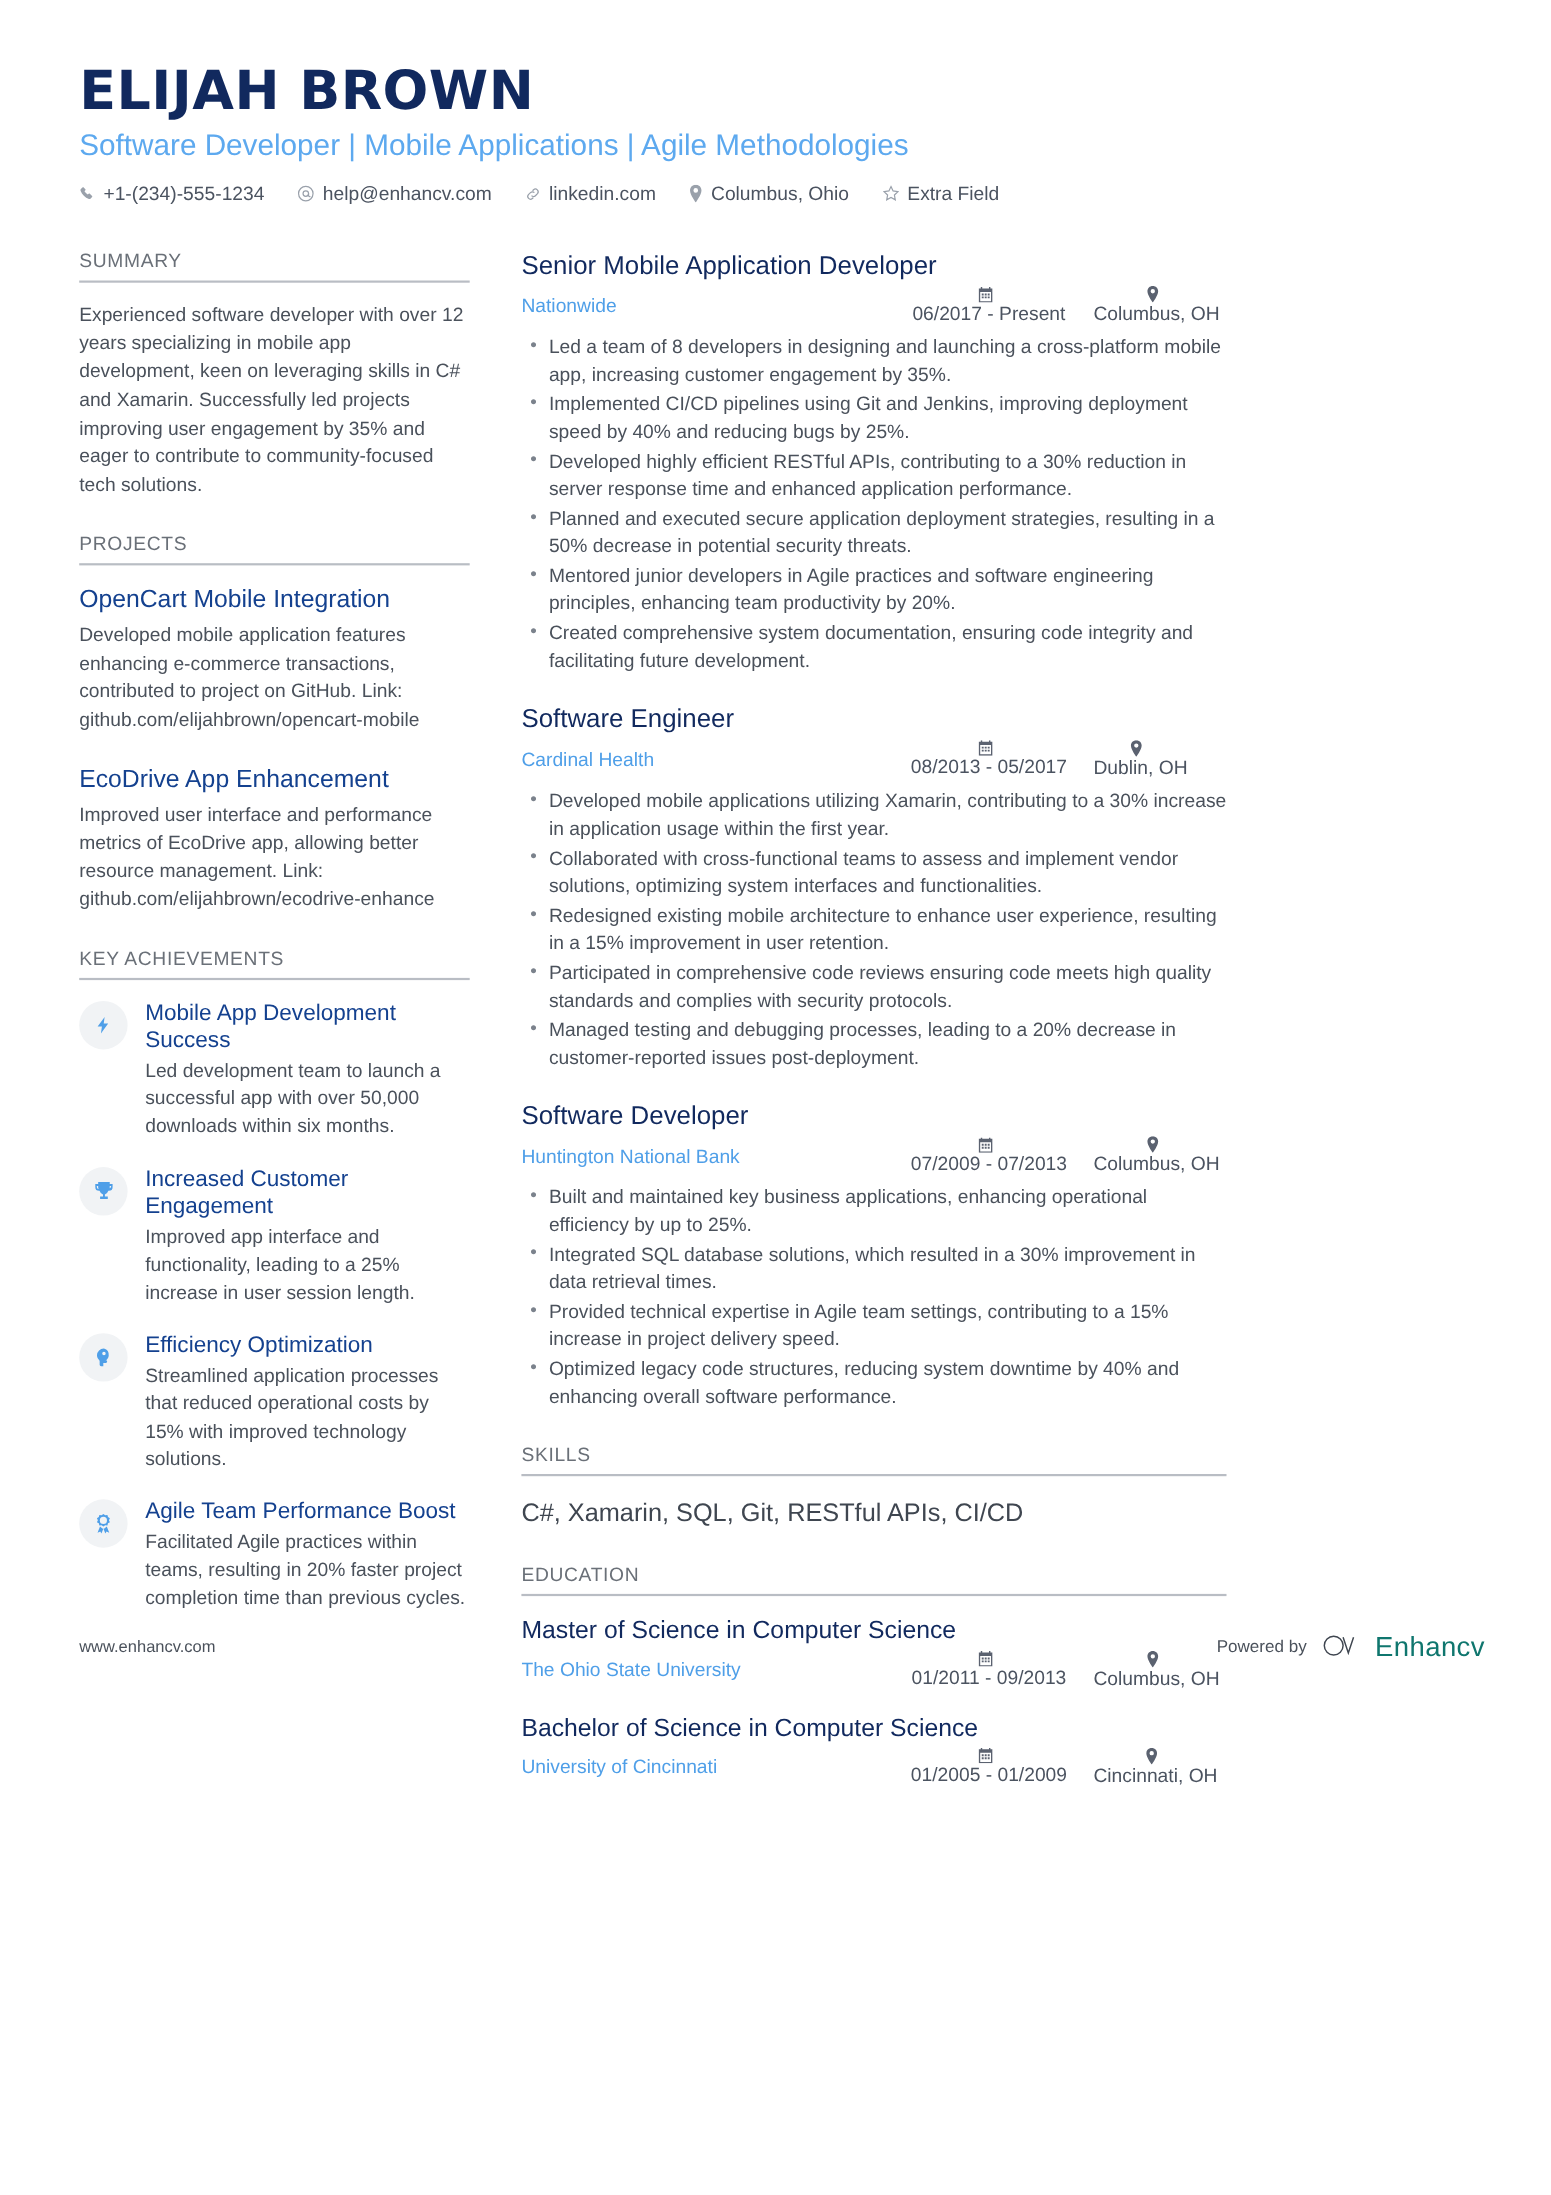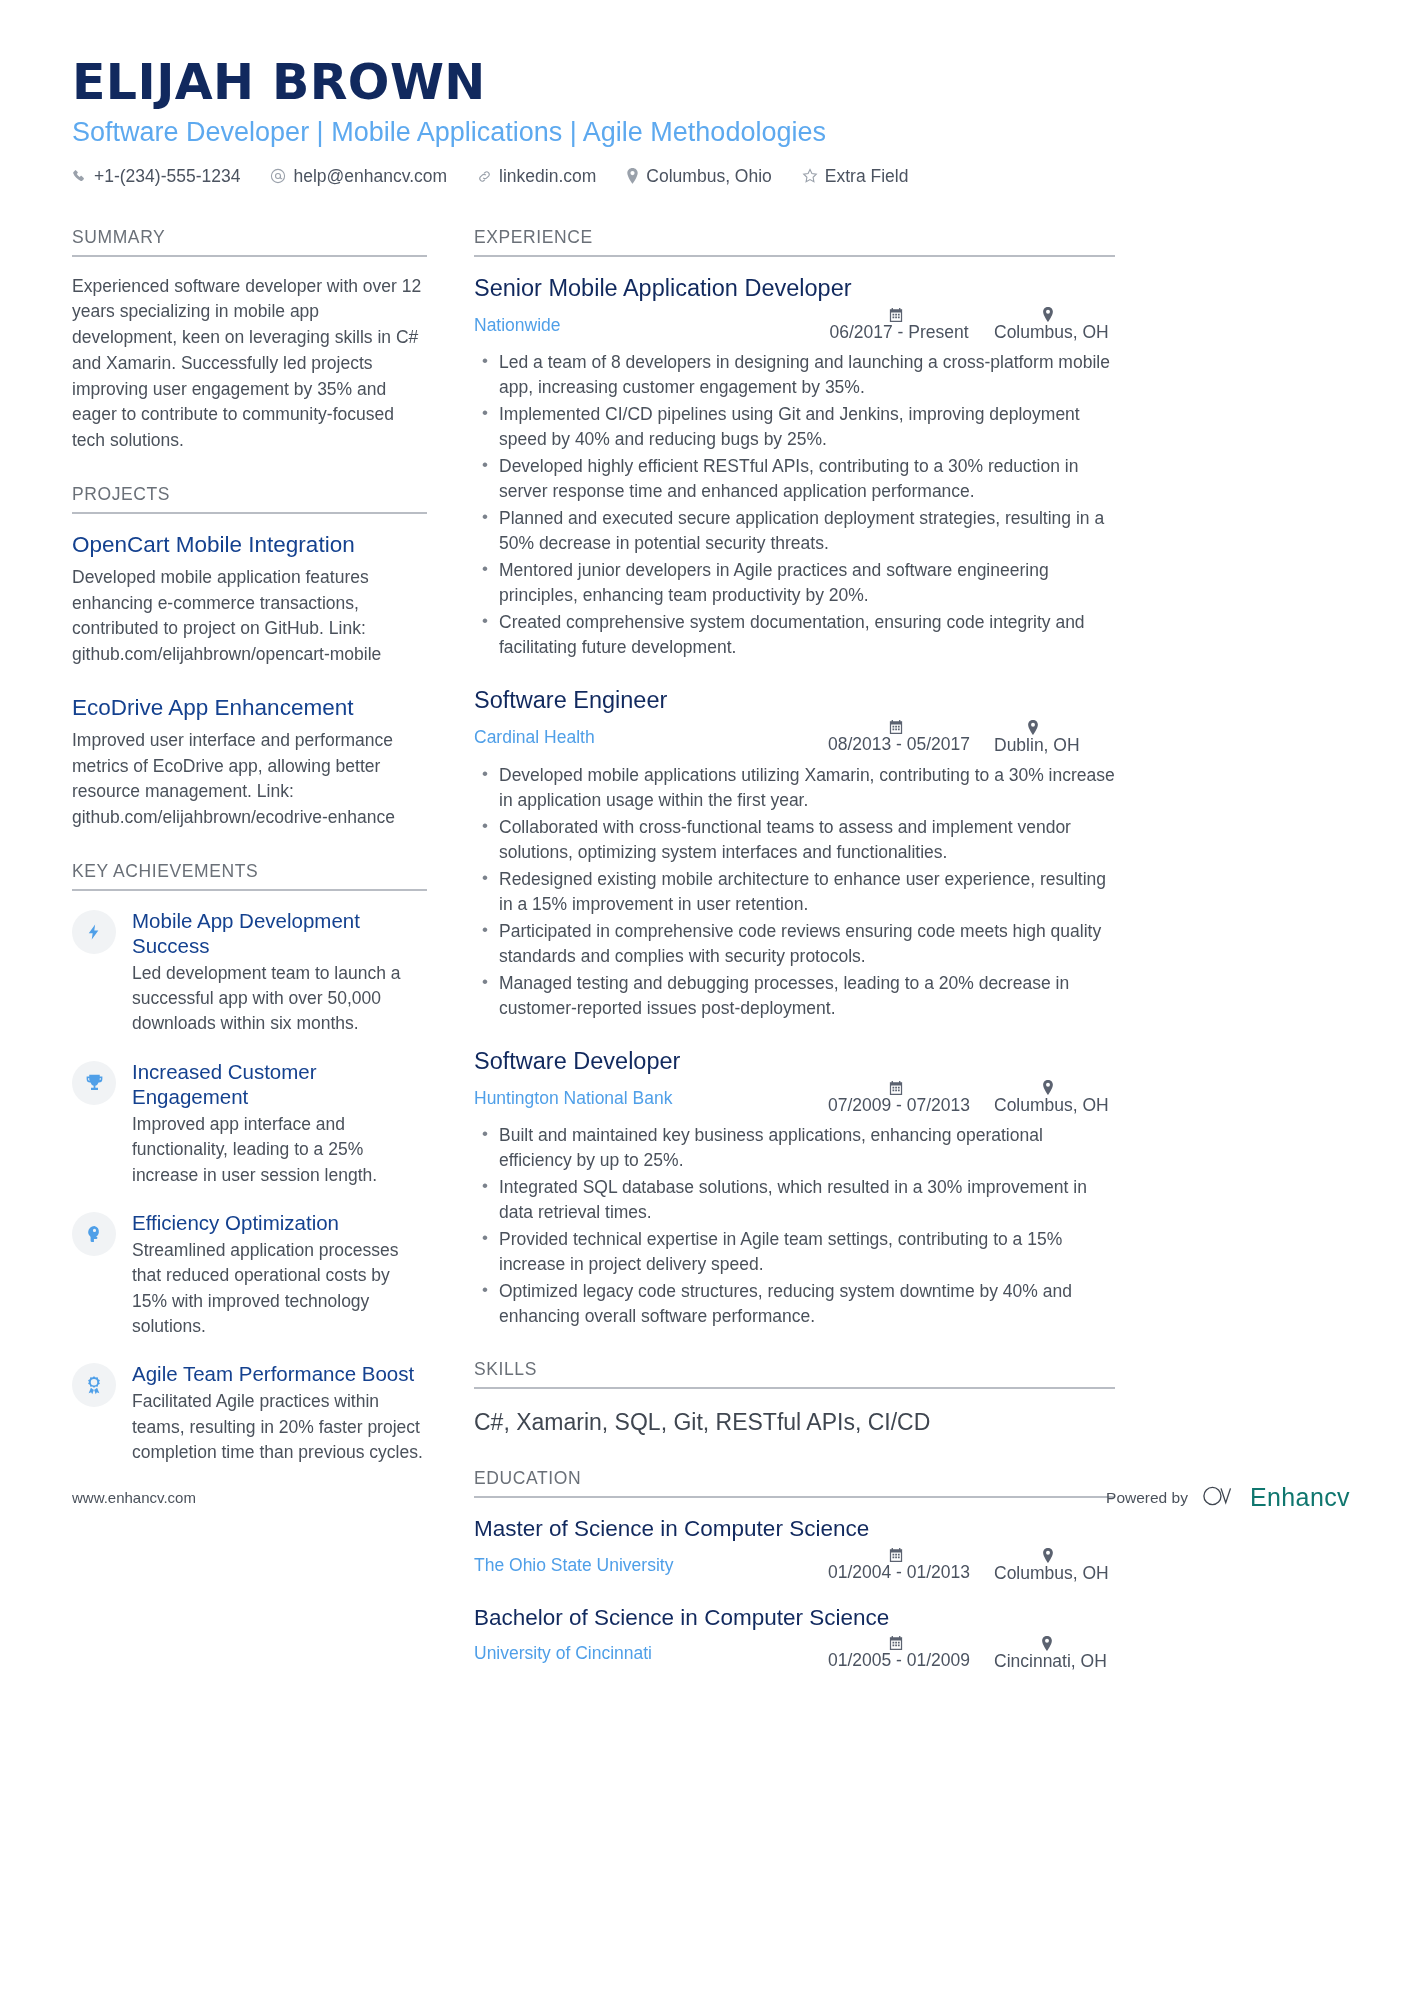--- a/index.html
+++ b/index.html
@@ -373,21 +373,20 @@
         </div>
 
       </div>
     </div>
 
     <div class="col-gap"></div>
 
     <div class="col-right">
 
       <div class="section">
-        <div class="sec-title">EXPERIENCE</div>
 
         <div class="job">
           <div class="job-title">Senior Mobile Application Developer</div>
           <div class="job-meta">
             <span class="job-company">Nationwide</span>
             <span class="meta-date">
               <span class="mi">
                 <svg width="14" height="14" viewBox="0 0 16 16" fill="currentColor">
                     <path d="M4.5 0v1.5h7V0H13v1.5h2V16H1V1.5h2V0h1.5ZM13.6 5H2.4v9.6h11.2V5ZM4 6.6h2v2H4v-2Zm3.1 0h2v2h-2v-2Zm3.1 0h2v2h-2v-2ZM4 9.7h2v2H4v-2Zm3.1 0h2v2h-2v-2Zm3.1 0h2v2h-2v-2Z"></path>
                   </svg>
@@ -484,21 +483,21 @@
         <div class="edu">
           <div class="edu-title">Master of Science in Computer Science</div>
           <div class="job-meta">
             <span class="job-company">The Ohio State University</span>
             <span class="meta-date">
               <span class="mi">
                 <svg width="14" height="14" viewBox="0 0 16 16" fill="currentColor">
                     <path d="M4.5 0v1.5h7V0H13v1.5h2V16H1V1.5h2V0h1.5ZM13.6 5H2.4v9.6h11.2V5ZM4 6.6h2v2H4v-2Zm3.1 0h2v2h-2v-2Zm3.1 0h2v2h-2v-2ZM4 9.7h2v2H4v-2Zm3.1 0h2v2h-2v-2Zm3.1 0h2v2h-2v-2Z"></path>
                   </svg>
               </span>
-              <span>01/2004 - 01/2013</span>
+              <span>01/2011 - 09/2013</span>
             </span>
             <span class="meta-loc">
               <span class="mi">
                 <svg width="12" height="15" viewBox="0 0 12 16" fill="currentColor">
                     <path d="M6 0C3 0 .8 2.2.8 5.1.8 9 6 16 6 16s5.2-7 5.2-10.9C11.2 2.2 9 0 6 0Zm0 7.2A2.1 2.1 0 1 1 6 3a2.1 2.1 0 0 1 0 4.2Z"></path>
                   </svg>
               </span>
               <span>Columbus, OH</span>
             </span>
           </div>

